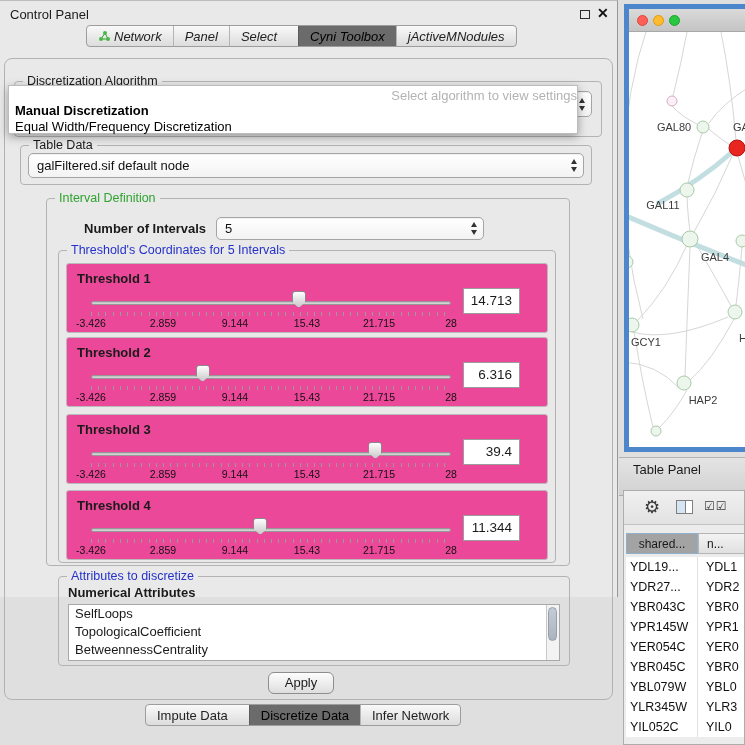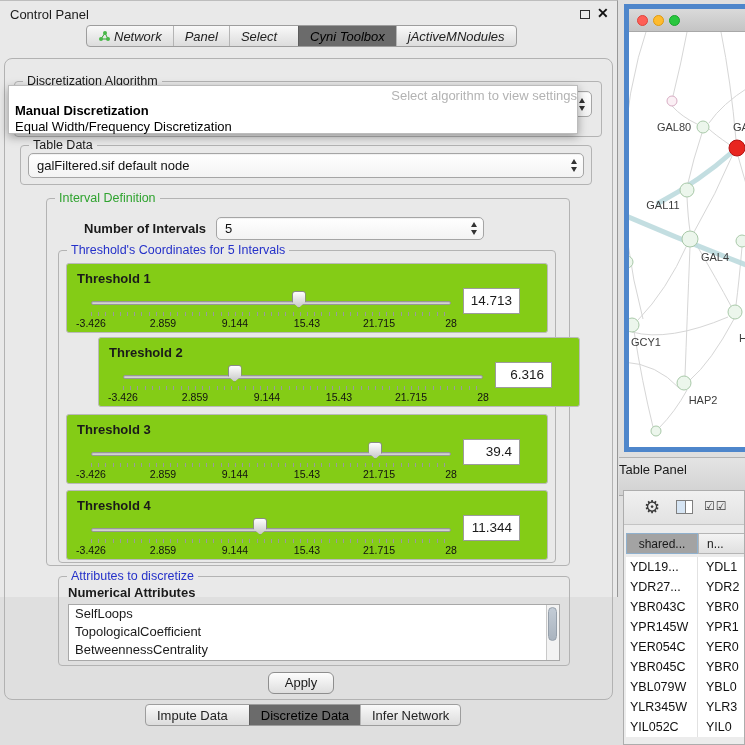--- a/index.html
+++ b/index.html
@@ -43,21 +43,21 @@
   
   #algo-popup { position:absolute; left:8px; top:84px; width:570px; height:49px; background:#fff;
     border:1px solid #bcbcbc; box-shadow:0 3px 9px rgba(0,0,0,.35); z-index:50; font-size:13px; }
   .popup-placeholder { position:absolute; left:0; top:2px; width:100%; text-align:right; color:#b3b3b3; }
   .popup-item { position:absolute; left:6px; white-space:nowrap; color:#000; }
   .popup-item.b0 { top:17px; font-weight:bold; }
   .popup-item.b1 { top:33px; }
 
   
   .thr-box { position:absolute; left:66px; width:482px; height:70px; border:1px solid #bababa;
-    border-radius:3px; background:#84cc16; }
+    border-radius:3px; background:#ec4899; }
   .thr-label { position:absolute; left:10px; top:7px; font-size:13px; font-weight:bold; }
   .slider { position:absolute; left:24px; top:26px; width:360px; height:20px; }
   .track { position:absolute; left:0; top:11px; width:100%; height:4px;
     background:linear-gradient(#bdbdbd,#dadada); border:1px solid #979797; border-radius:2px; }
   .thumb { position:absolute; top:1px; width:14px; height:17px;
     background:linear-gradient(#fefefe,#c9c9c9); border:1px solid #8a8a8a;
     clip-path:polygon(0 0,100% 0,100% 62%,50% 100%,0 62%); border-radius:3px 3px 0 0; }
   .ticks { position:absolute; left:24px; top:48px; width:360px; height:4px;
     background:repeating-linear-gradient(90deg,#9b9b9b 0 1px,transparent 1px 7.2px); }
   .scale { position:absolute; left:24px; top:53px; width:360px; height:13px; }
@@ -91,21 +91,21 @@
   #net-canvas { position:relative; width:121px; height:414px; background:#fff; overflow:hidden; }
   .edge { fill:none; stroke:#d6d6d6; stroke-width:1; }
   .edge.thick { stroke:#bcdade; stroke-width:5; opacity:.9; }
   .node.green { fill:#ecf6ec; stroke:#a9c9a9; }
   .node.pink  { fill:#fbf0f5; stroke:#d8aec4; }
   .node.red   { fill:#e8251f; stroke:#b31212; }
   .nlabel { font:11px "Liberation Sans",sans-serif; fill:#3c3c3c; text-anchor:middle; }
 
   #table-panel-header { position:absolute; left:619px; top:457px; width:126px; height:39px;
     background:linear-gradient(#e4e4e4,#d1d1d1); border-top:1px solid #b2b2b2; border-bottom:1px solid #a9a9a9;
-    font-size:13px; line-height:24px; color:#1a1a1a; }
+    font-size:13px; line-height:24px; padding-left:14px; color:#1a1a1a; }
 
   #table-body { position:absolute; left:623px; top:490px; width:122px; height:255px;
     background:#ececec; border:1px solid #adadad; overflow:hidden; }
   #tp-toolbar { position:absolute; left:0; top:0; width:100%; height:34px;
     background:linear-gradient(#f0f0f0,#e2e2e2); border-bottom:1px solid #c4c4c4; }
   #gear-ic { position:absolute; left:20px; top:5px; font-size:18px; color:#3a3a3a; line-height:22px; }
   #cols-ic { position:absolute; left:52px; top:9px; width:17px; height:14px; background:#fff; border:1px solid #7f7f7f; }
   #cols-ic i { position:absolute; left:50%; top:0; width:1px; height:100%; background:#7f7f7f; }
   #cols-ic b { position:absolute; left:0; top:0; width:50%; height:100%; background:#d6e5f4; }
   #checks-ic { position:absolute; left:80px; top:8px; font-size:12px; color:#3a3a3a; letter-spacing:1px; }
@@ -208,21 +208,21 @@
           <span class="scale-num" style="left: 0%;">-3.426</span>
           <span class="scale-num" style="left: 20%;">2.859</span>
           <span class="scale-num" style="left: 40%;">9.144</span>
           <span class="scale-num" style="left: 60%;">15.43</span>
           <span class="scale-num" style="left: 80%;">21.715</span>
           <span class="scale-num" style="left: 100%;">28</span>
         </div>
       <div class="valbox">14.713</div>
     </div>
 
-    <div class="thr-box" style="top:336px;margin-left:32px;">
+    <div class="thr-box" style="top:336px;">
       <div class="thr-label">Threshold 2</div>
       <div class="slider">
         <div class="track"></div>
         <div class="thumb" style="left: calc(31% - 7px);"></div>
       </div>
       <div class="ticks"></div>
       <div class="scale">
           <span class="scale-num" style="left: 0%;">-3.426</span>
           <span class="scale-num" style="left: 20%;">2.859</span>
           <span class="scale-num" style="left: 40%;">9.144</span>

